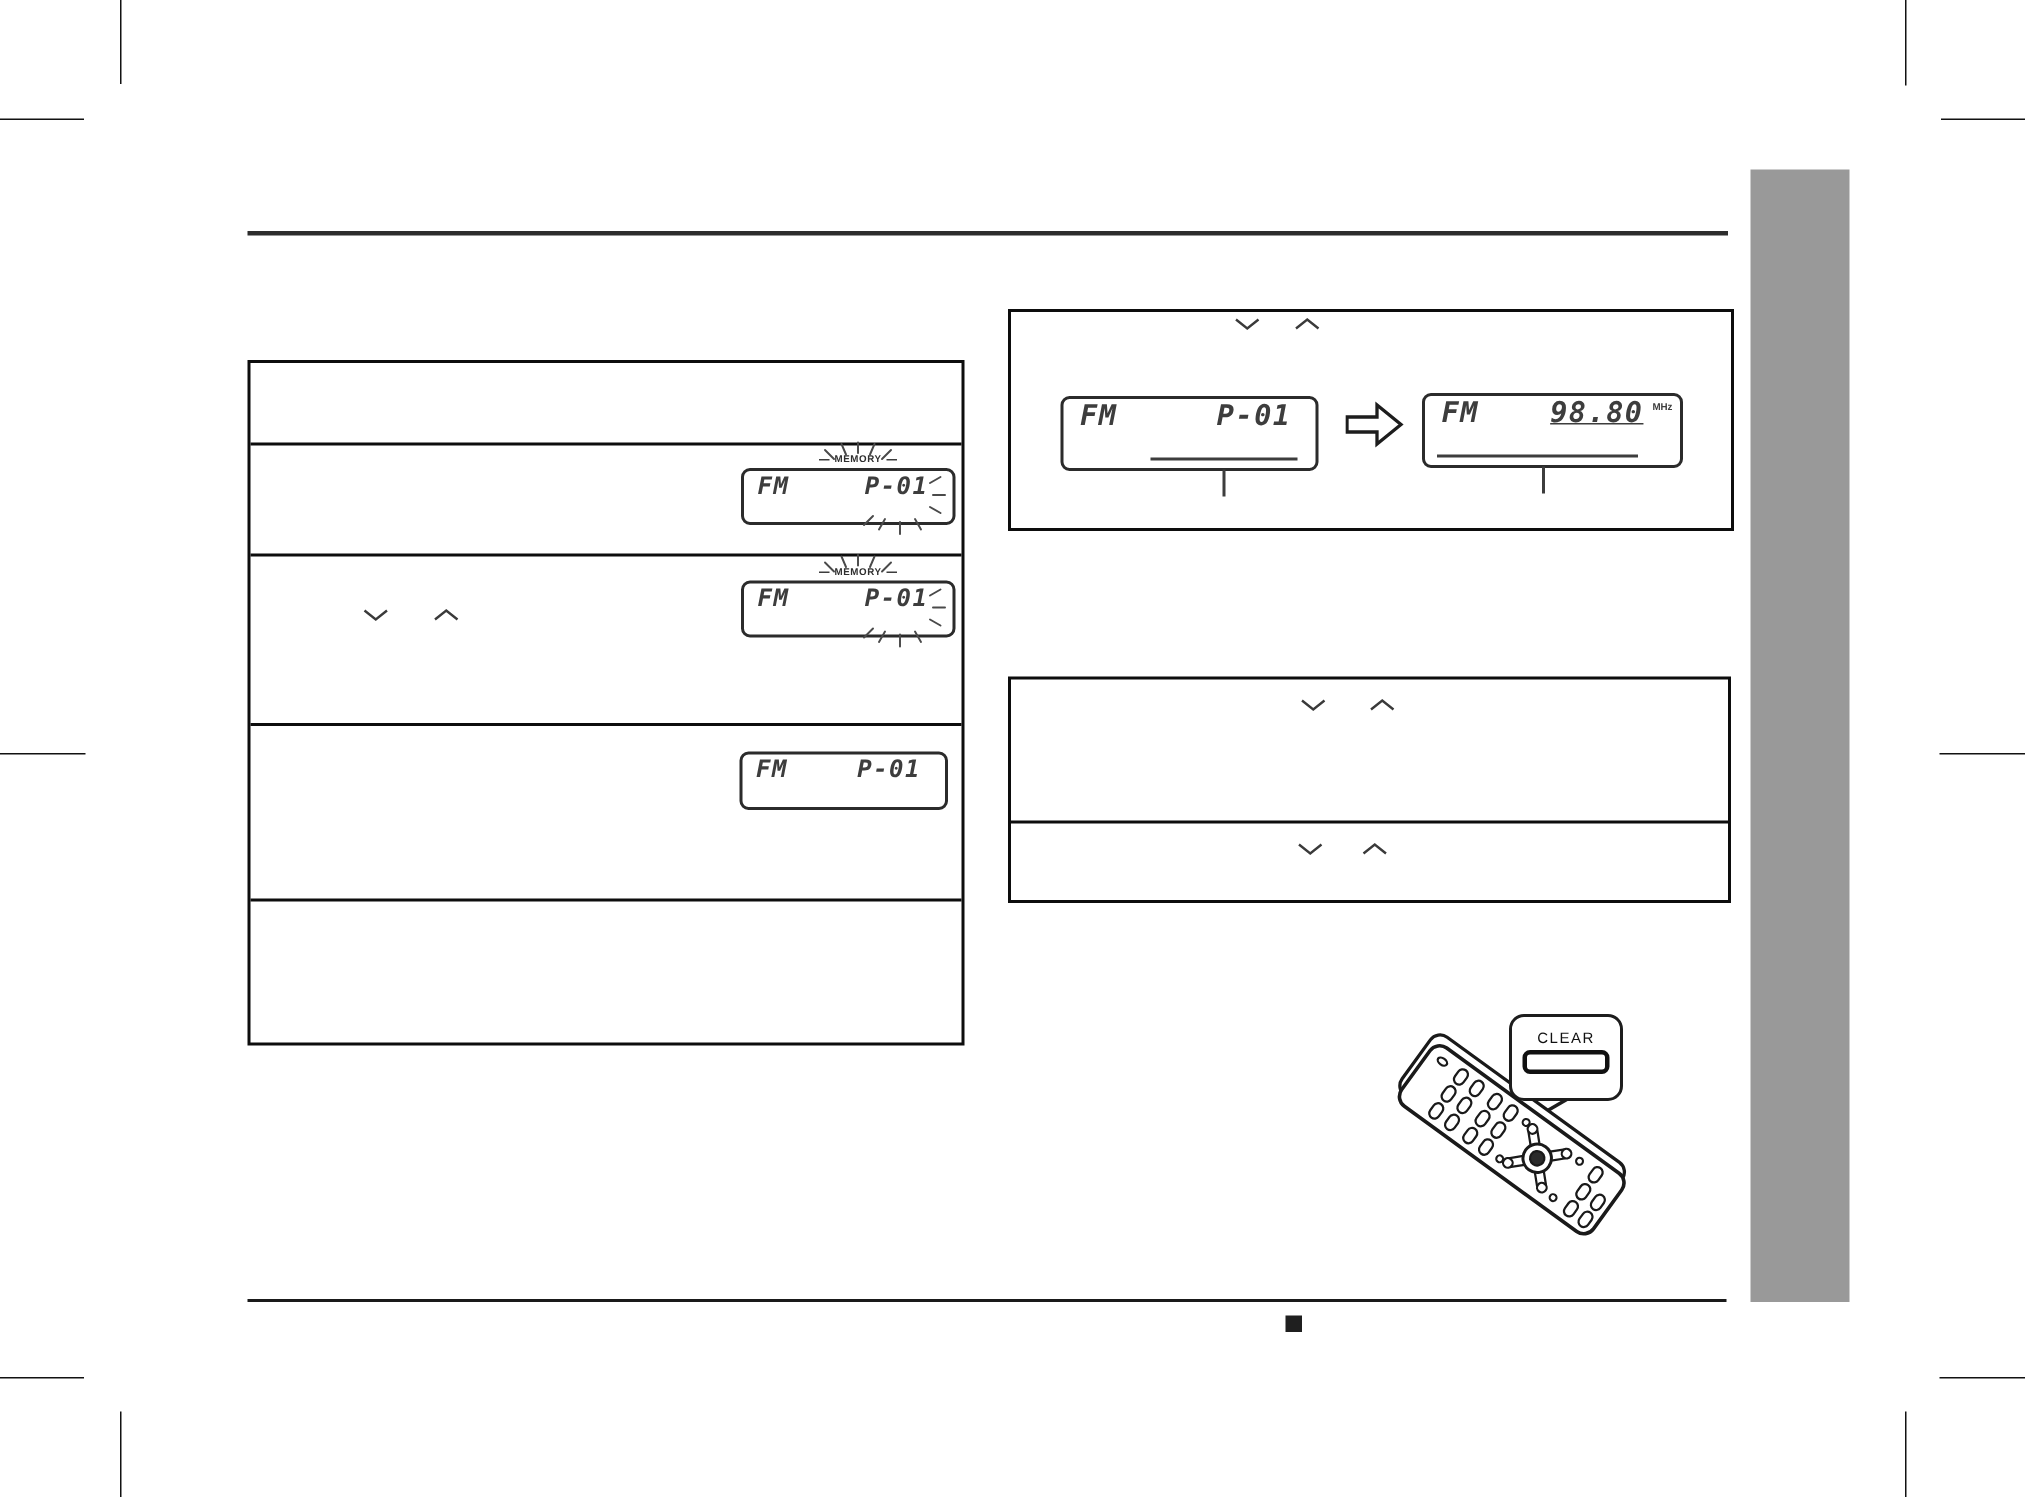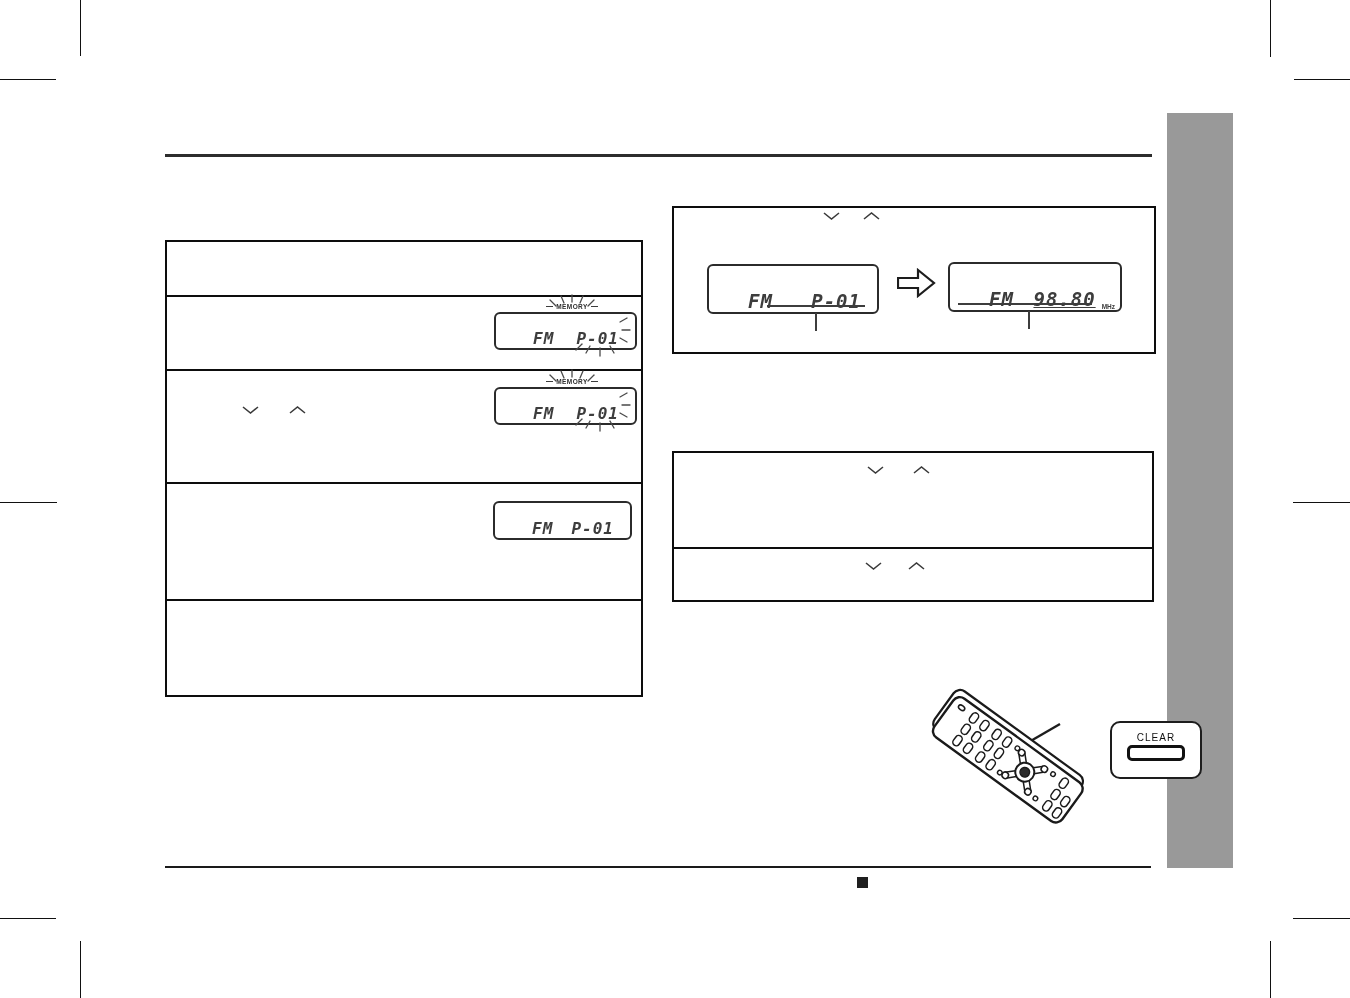--- a/index.html
+++ b/index.html
@@ -5,21 +5,21 @@
   html,body{margin:0;padding:0;background:#e8e8e8;}
   #page{position:relative;width:1350px;height:998px;background:#ffffff;overflow:hidden;
         font-family:"Liberation Sans",sans-serif;}
   .abs{position:absolute;}
   .crop{background:#111;}
   .rule{background:#2d2d2d;}
   .frame{border:2px solid #0d0d0d;background:#fff;box-sizing:border-box;}
   .sep{background:#0d0d0d;height:2px;left:0;right:0;}
   
   .lcd{border:2px solid #2b2b2b;border-radius:6px;background:#fff;box-sizing:border-box;
-       display:flex;align-items:flex-end;padding-left:28px;}
+       display:flex;align-items:flex-start;}
   .lcd .band,.lcd .val{font-family:"DejaVu Sans Mono",monospace;font-style:italic;
        font-weight:bold;color:#3d3d3d;}
   .lcd-sm .band{font-size:16px;margin-left:9px;letter-spacing:1px;}
   .lcd-sm .val{font-size:16px;margin-left:auto;margin-right:16px;letter-spacing:1px;}
   .lcd-lg .band{font-size:19px;margin-left:11px;letter-spacing:1px;}
   .lcd-lg .val{font-size:19px;margin-left:auto;margin-right:16px;letter-spacing:1px;}
   .lcd .unit{font-size:6.5px;color:#3d3d3d;margin:4px 5px 0 0;font-weight:bold;}
   .uline{position:absolute;height:2px;background:#3d3d3d;}
   .tick{position:absolute;width:2px;background:#3d3d3d;}
   
@@ -215,18 +215,18 @@
       <g stroke-width="1.5">
         <rect x="134.5" y="4.5" width="7" height="11" rx="3.5"></rect>
           <rect x="134.5" y="18.5" width="7" height="11" rx="3.5"></rect>
           <rect x="134.5" y="32.5" width="7" height="11" rx="3.5"></rect>
         <rect x="146.5" y="18.5" width="7" height="11" rx="3.5"></rect>
           <rect x="146.5" y="32.5" width="7" height="11" rx="3.5"></rect>
       </g>
     </g>
   </svg>
 
-  <div class="abs callout" style="left:1110px;top:676px;width:92px;height:58px;margin-top:45px;">
+  <div class="abs callout" style="left:1006px;top:676px;width:76px;height:58px;">
     <span class="lbl">CLEAR</span>
     <div class="btn"></div>
   </div>
 
 </div>
 
 </body></html>

